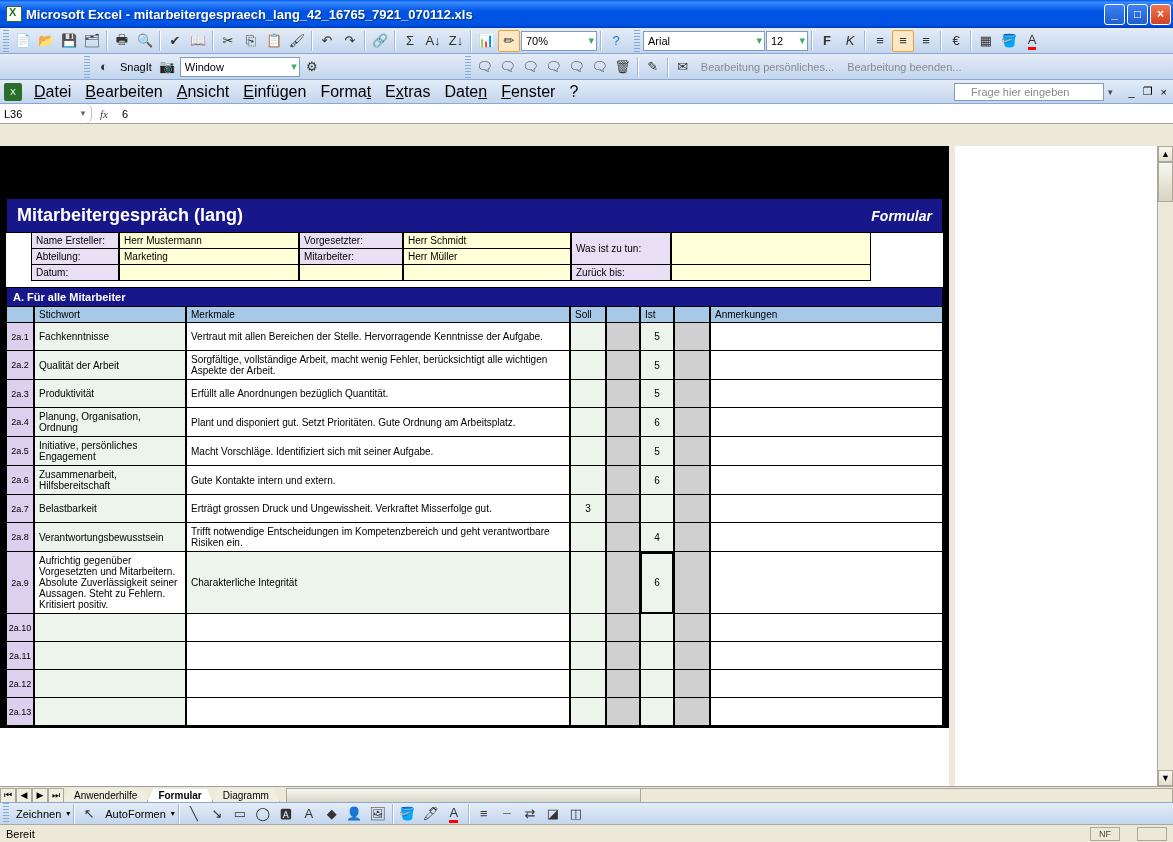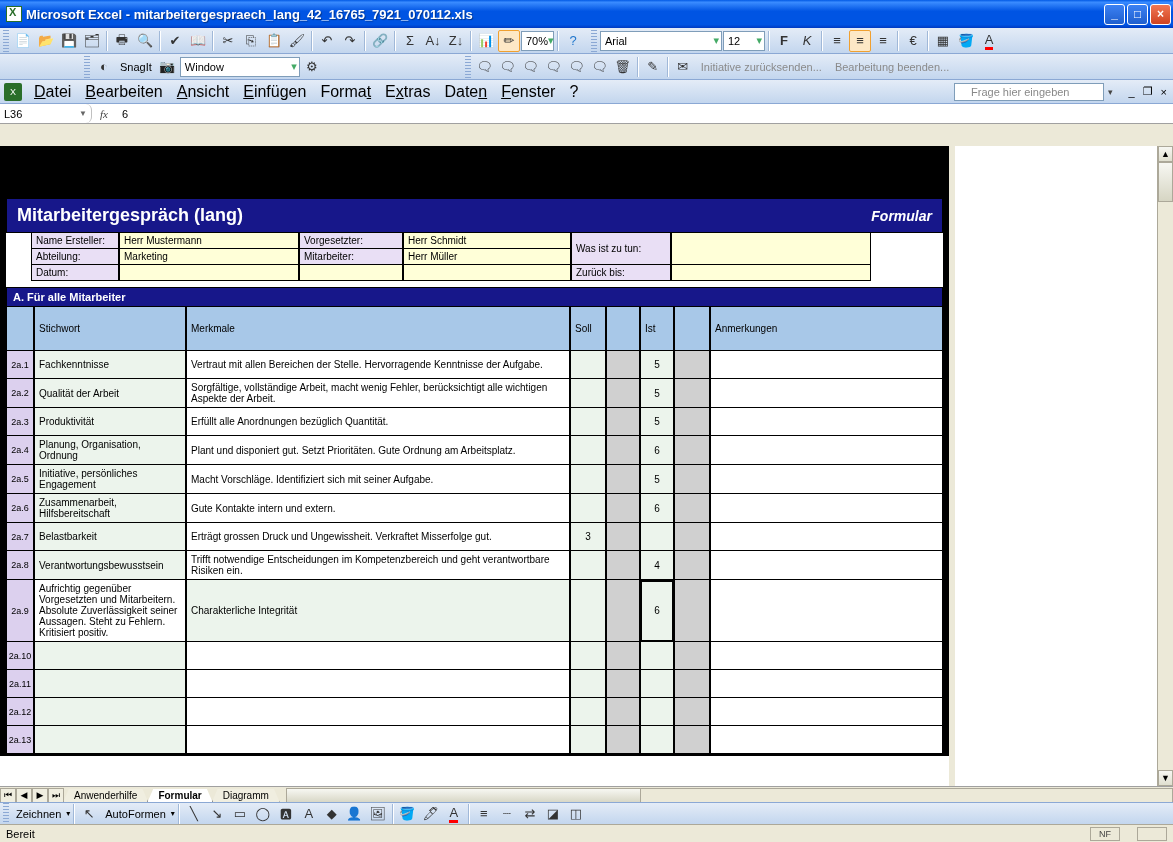--- a/index.html
+++ b/index.html
@@ -52,21 +52,21 @@
 .form-title { background: #17178a; color: #fff; font-weight: bold; font-size: 18px; padding: 6px 10px; display: flex; align-items:center; border: 1px solid #000; }
 .form-title .rt { margin-left: auto; font-size: 14px; font-style: italic; }
 
 .meta { display: grid; grid-template-columns: 88px 180px 104px 168px 100px 200px; margin-left: 25px; }
 .meta .c { border: 1px solid #000; border-top: none; padding: 2px 4px; font-size: 10px; min-height: 16px; }
 .lbl { background: #e9dff5; }
 .val { background: #ffffd8; }
 
 .sectionhdr { background: #17178a; color: #fff; font-weight: bold; font-size: 11px; padding: 3px 6px; border: 1px solid #000; margin-top: 6px; }
 .colhdr { display: grid; grid-template-columns: 28px 152px 384px 36px 34px 34px 36px 1fr; background: #a8c8e8; }
-.colhdr .c { border: 1px solid #000; border-top:none; padding: 16px 4px; font-size: 10px; }
+.colhdr .c { border: 1px solid #000; border-top:none; padding: 2px 4px; font-size: 10px; }
 
 .row { display: grid; grid-template-columns: 28px 152px 384px 36px 34px 34px 36px 1fr; }
 .row .c { border: 1px solid #000; border-top:none; padding: 3px 4px; font-size: 10px; min-height: 28px; display:flex; align-items:center; }
 .row .id { background: #dcd0ee; font-size: 9px; justify-content:center; }
 .row .kw { background: #ecf4ec; }
 .row .mk { background: #fff; }
 .row .soll { background: #ecf4ec; justify-content:center; }
 .row .sp1 { background: #d0d0d0; }
 .row .ist { background: #ecf4ec; justify-content:center; }
 .row .sp2 { background: #d0d0d0; }
@@ -128,21 +128,21 @@
   <div class="tbtn">↷</div>
   <span class="sep"></span>
   <div class="tbtn">🔗</div>
   <span class="sep"></span>
   <div class="tbtn">Σ</div>
   <div class="tbtn">A↓</div>
   <div class="tbtn">Z↓</div>
   <span class="sep"></span>
   <div class="tbtn">📊</div>
   <div class="tbtn" style="border-color:#f0a030;background:#fde8c6;">✏</div>
-  <div class="combo" style="width:33px">
+  <div class="combo" style="width:76px">
       <span>70%</span>
       <span class="caret">▾</span>
     </div>
   <span class="sep"></span>
   <div class="tbtn" style="color:#27c;">?</div>
 
   <span class="grip" style="margin-left:6px"></span>
   <div class="combo" style="width:122px">
       <span>Arial</span>
       <span class="caret">▾</span>
@@ -190,21 +190,21 @@
   <div class="tbtn">🗨</div>
   <div class="tbtn">🗨</div>
   <div class="tbtn">🗨</div>
   <div class="tbtn">🗨</div>
   <div class="tbtn">🗨</div>
   <div class="tbtn">🗑</div>
   <span class="sep"></span>
   <div class="tbtn">✎</div>
   <span class="sep"></span>
   <div class="tbtn">✉</div>
-  <span class="dimtxt">Initiative zurücksenden...</span>
+  <span class="dimtxt">Bearbeitung persönliches...</span>
   <span class="dimtxt">Bearbeitung beenden...</span>
 </div>
 
 <div class="menubar">
   <div class="micon">X</div>
   <div class="menuitem"><u>D</u>atei</div>
   <div class="menuitem"><u>B</u>earbeiten</div>
   <div class="menuitem"><u>A</u>nsicht</div>
   <div class="menuitem"><u>E</u>infügen</div>
   <div class="menuitem">Forma<u>t</u></div>

